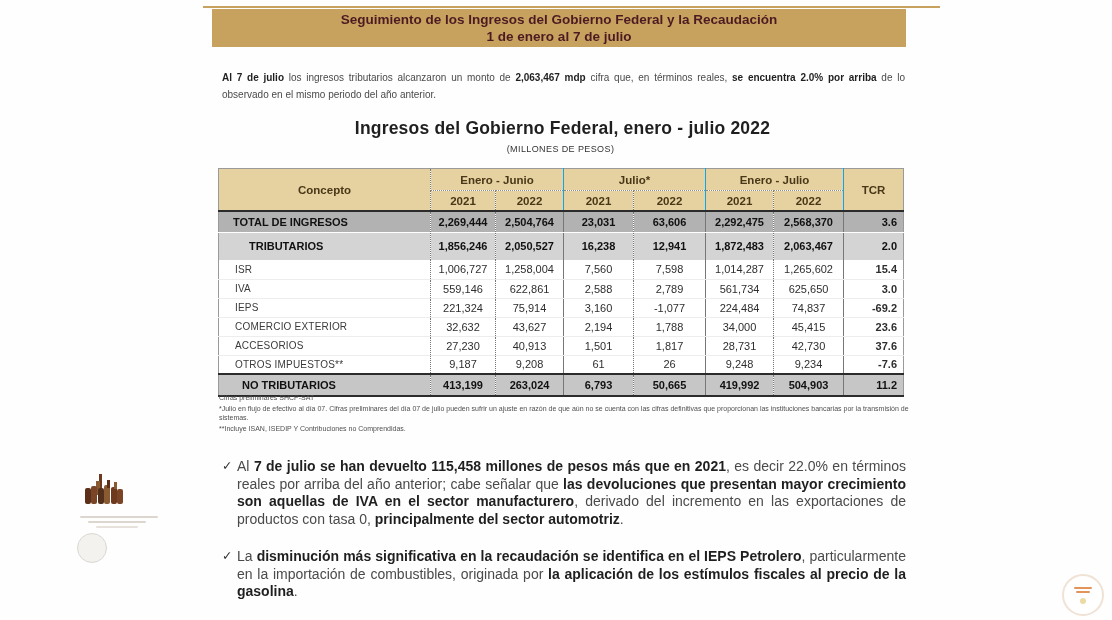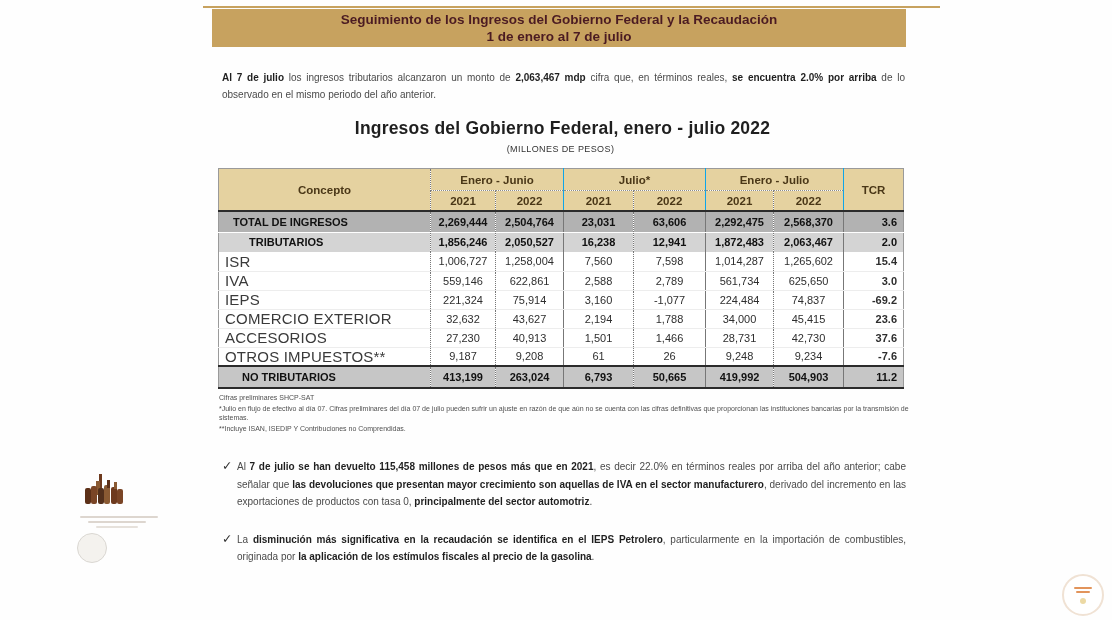--- a/index.html
+++ b/index.html
@@ -44,42 +44,42 @@
   th.rowspan2{border-top:none}
   .bl-dot{border-left:1px dotted #777}
   .bl-solid{border-left:1px solid #0ea5e9}
   .br-dot{border-right:1px dotted #777}
 
   tbody td:nth-child(n+2){border-left:1px dotted #777}
   tbody td:nth-child(4),tbody td:nth-child(6),tbody td:nth-child(8){border-left:1px solid #777}
 
   tbody tr{height:19px}
   tr.row-total{height:21px}  tr.row-total td{background:#b2b2b2;font-weight:bold;color:#111;border-bottom:1px solid #fff}
-  tr.row-subtotal{height:20px} tr.row-subtotal td{background:#d4d4d4;font-weight:bold;color:#111}
+  tr.row-subtotal{height:28px} tr.row-subtotal td{background:#d4d4d4;font-weight:bold;color:#111}
   tr.row-none td{background:#fff;border-bottom:1px solid #ededed}
   tr.row-subtotal2{height:22px} tr.row-subtotal2 td{background:#c6c6c6;font-weight:bold;color:#111;
     border-top:2px solid #2b2b2b;border-bottom:2px solid #2b2b2b}
 
   .c-label{text-align:left}
   tr.row-total .c-label{padding-left:14px}
   tr.row-subtotal .c-label{padding-left:30px}
   tr.row-subtotal2 .c-label{padding-left:23px}
-  tr.row-none .c-label{padding-left:6px;font-size:15px;color:#3a3a3a;letter-spacing:.2px}
+  tr.row-none .c-label{padding-left:16px;font-size:10px;color:#3a3a3a;letter-spacing:.2px}
   .c-num{text-align:center;}
   .c-tcr{text-align:right;font-weight:bold}
 
   
   .footnotes{left:219px;top:393px;width:690px;font-size:7px;line-height:9px;color:#4f4f4f}
   .footnotes div{margin-bottom:2px}
 
   
   .bullets{left:222px;top:458px;width:684px}
   .bullet{display:flex;margin-bottom:20px}
   .check{flex:0 0 15px;font-size:12.5px;color:#2f2f2f;line-height:17.5px}
-  .bullet-text{flex:1;font-size:10px;line-height:17.5px;color:#4a4a4a;text-align:justify}
+  .bullet-text{flex:1;font-size:14px;line-height:17.5px;color:#4a4a4a;text-align:justify}
 
   
   .gov-logo{left:84px;top:472px;width:40px;height:38px}
   .wm-text{left:80px;top:516px;width:78px}
   .wm-text i{display:block;height:2px;background:#ddd6cf;margin-bottom:3px;border-radius:1px}
   .wm-text i:nth-child(2){width:58px;margin-left:8px}
   .wm-text i:nth-child(3){width:42px;margin-left:16px;background:#e6e1db}
   .wm-seal{left:77px;top:533px;width:28px;height:28px;border-radius:50%;
     border:1px solid #dad7d2;background:#f4f2ee}
 
@@ -196,21 +196,21 @@
           <td class="c-num">1,788</td>
           <td class="c-num">34,000</td>
           <td class="c-num">45,415</td>
           <td class="c-tcr">23.6</td>
         </tr>
         <tr class="row-none">
           <td class="c-label">ACCESORIOS</td>
           <td class="c-num">27,230</td>
           <td class="c-num">40,913</td>
           <td class="c-num">1,501</td>
-          <td class="c-num">1,466</td>
+          <td class="c-num">1,817</td>
           <td class="c-num">28,731</td>
           <td class="c-num">42,730</td>
           <td class="c-tcr">37.6</td>
         </tr>
         <tr class="row-none">
           <td class="c-label">OTROS IMPUESTOS**</td>
           <td class="c-num">9,187</td>
           <td class="c-num">9,208</td>
           <td class="c-num">61</td>
           <td class="c-num">26</td>

